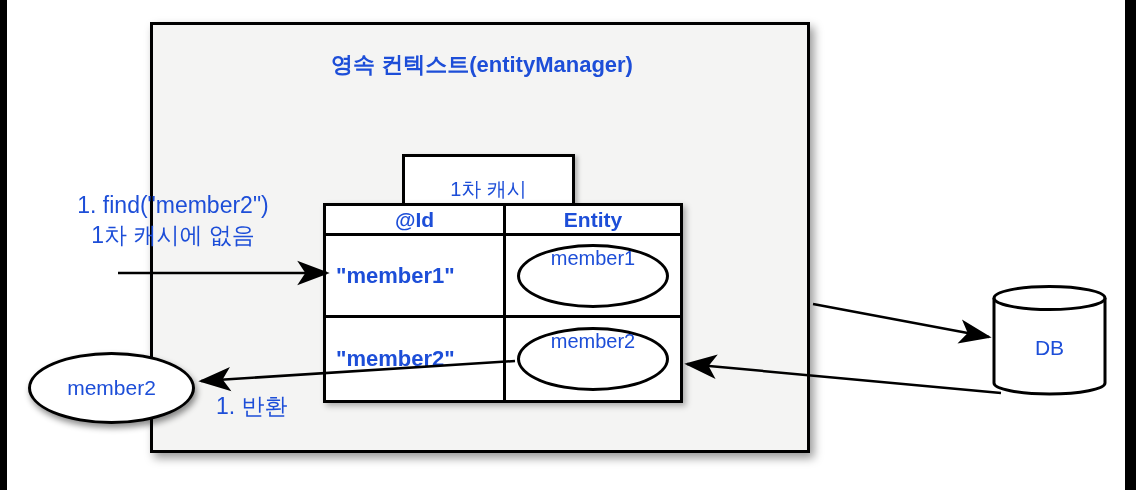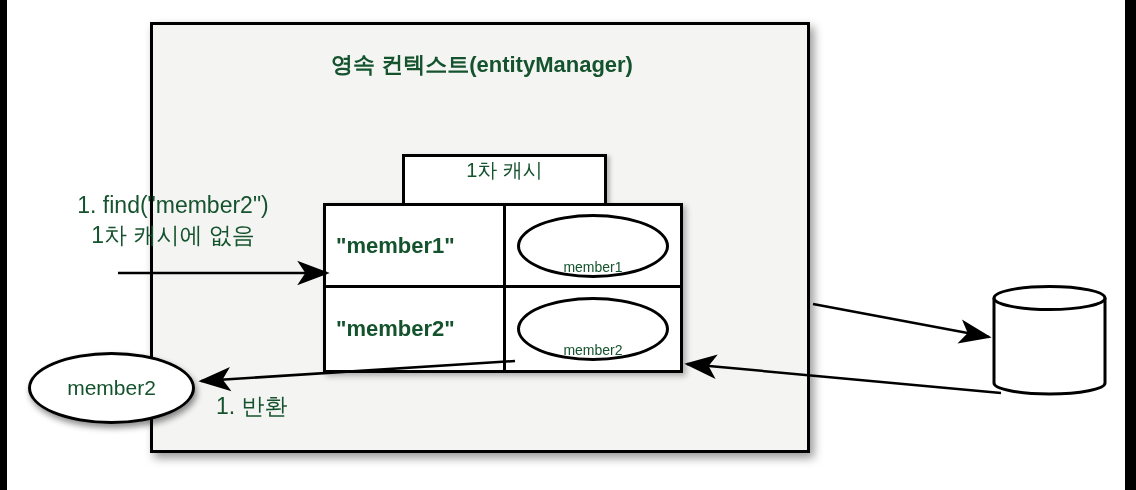--- a/index.html
+++ b/index.html
@@ -6,21 +6,21 @@
   body {
     font-family: "Liberation Sans", "DejaVu Sans", sans-serif;
     background: #ffffff;
   }
   .stage {
     position: relative;
     width: 1136px;
     height: 490px;
     background: #ffffff;
     overflow: hidden;
-    color: #14532d;
+    color: #1d4ed8;
   }
   
   .edge-bar { position: absolute; top: 0; height: 490px; background: #000; z-index: 10; }
   .edge-bar.left  { left: 0; width: 7px; }
   .edge-bar.right { left: 1125px; width: 11px; }
 
   
   .context-box {
     position: absolute;
     left: 150px; top: 22px;
@@ -37,25 +37,25 @@
     text-align: center;
     font-size: 22px;
     font-weight: bold;
     z-index: 2;
   }
 
   
   .cache-tab {
     position: absolute;
     left: 402px; top: 154px;
-    width: 205px; height: 52px;
+    width: 173px; height: 52px;
     box-sizing: border-box;
     border: 3px solid #000;
     background: #ffffff;
-    display: flex; align-items: flex-start; justify-content: center;
+    display: flex; align-items: flex-end; justify-content: center;
     font-size: 20px;
     z-index: 2;
     box-shadow: 3px 2px 4px rgba(0,0,0,0.25);
   }
 
   
   .cache-table {
     position: absolute;
     left: 323px; top: 203px;
     width: 360px;
@@ -74,22 +74,22 @@
   .cell.c2 { flex: 1; justify-content: center; }
   .th-cell { font-weight: bold; font-size: 21px; justify-content: center; }
   .id-cell { font-weight: bold; font-size: 22px; padding-left: 10px; }
   .entity-cell { justify-content: center; }
   .entity-ellipse {
     width: 152px; height: 64px;
     box-sizing: border-box;
     border: 3px solid #000;
     border-radius: 50%;
     background: #fff;
-    display: flex; align-items: flex-end; justify-content: center;
-    font-size: 14px;
+    display: flex; align-items: flex-start; justify-content: center;
+    font-size: 20px;
   }
 
   
   .result-ellipse {
     position: absolute;
     left: 28px; top: 352px;
     width: 167px; height: 72px;
     box-sizing: border-box;
     border: 3px solid #000;
     border-radius: 50%;
@@ -132,20 +132,24 @@
   <div class="edge-bar right"></div>
 
   <div class="context-box"></div>
   <div class="context-title">영속 컨텍스트(entityManager)</div>
 
   <div class="cache-tab">
     <span>1차 캐시</span>
   </div>
 
   <div class="cache-table">
+    <div class="t-row t-head">
+      <div class="cell c1 th-cell">@Id</div>
+      <div class="cell c2 th-cell">Entity</div>
+    </div>
     <div class="t-row t-body first">
       <div class="cell c1 id-cell">"member1"</div>
       <div class="cell c2 entity-cell">
         <div class="entity-ellipse">
           <span>member1</span>
         </div>
       </div>
     </div>
     <div class="t-row t-body">
       <div class="cell c1 id-cell">"member2"</div>
@@ -175,20 +179,21 @@
 
     <line x1="118" y1="273" x2="327" y2="273" stroke="#000" stroke-width="2.5" marker-end="url(#ah)"></line>
 
     <line x1="813" y1="304" x2="989" y2="337" stroke="#000" stroke-width="2.5" marker-end="url(#ah)"></line>
 
     <line x1="1001" y1="393" x2="687" y2="364" stroke="#000" stroke-width="2.5" marker-end="url(#ah)"></line>
 
     <line x1="515" y1="361" x2="201" y2="381" stroke="#000" stroke-width="2.5" marker-end="url(#ah)"></line>
   </svg>
 
+  <div class="db-label">DB</div>
 
   <div class="step-label step1">
     <div>1. find("member2")</div>
     <div>1차 캐시에 없음</div>
   </div>
   <div class="step-label step4">1. 반환</div>
 
 </div>
 
 </body></html>

